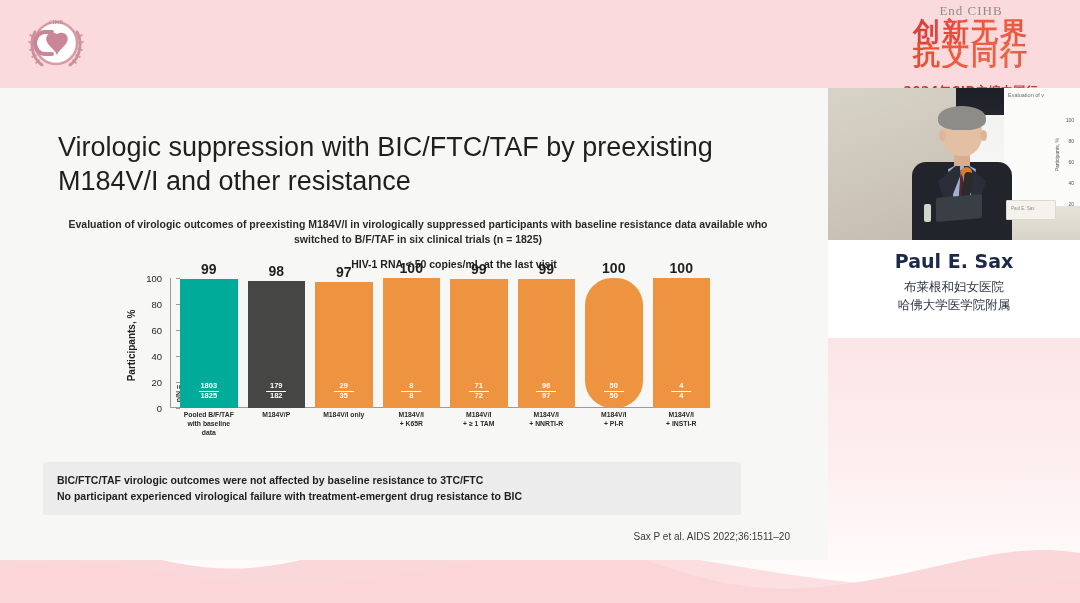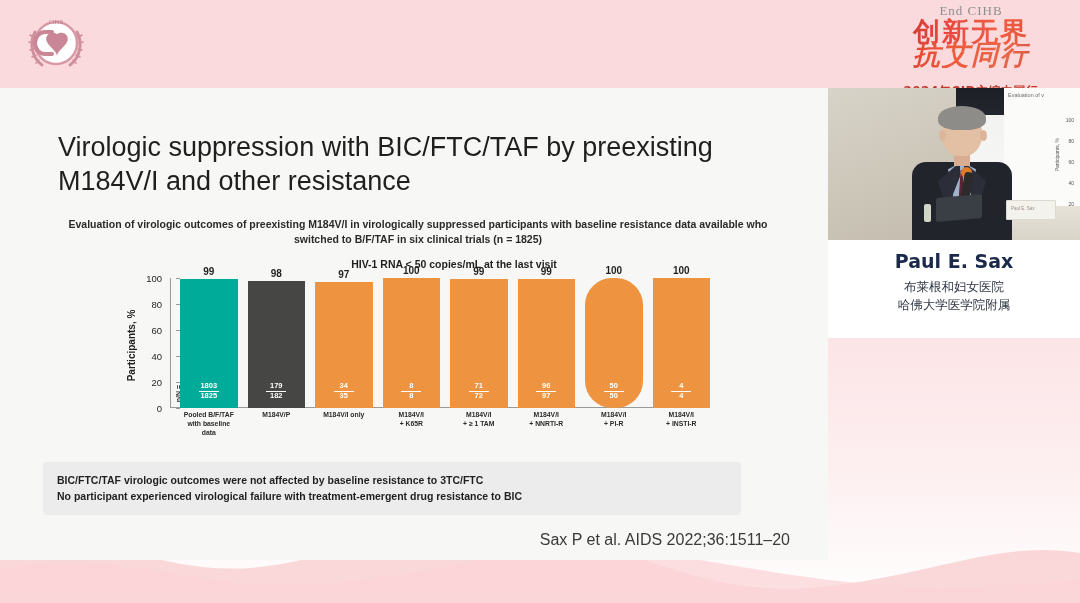--- a/index.html
+++ b/index.html
@@ -38,21 +38,20 @@
     background:linear-gradient(90deg,#c0392b 0%,#e8453c 35%,#f06043 65%,#d9402f 100%);
     -webkit-background-clip:text;background-clip:text;color:transparent;
     margin-top:1px;
   }
   .brand-cn2{
     font-family:"DejaVu Sans", sans-serif;
     font-weight:bold;font-size:27px;letter-spacing:2px;
     background:linear-gradient(90deg,#d6392c 0%,#ee5a3a 40%,#e8664a 70%,#cf3a2c 100%);
     -webkit-background-clip:text;background-clip:text;color:transparent;
     margin-top:-4px;
-    font-style:italic;
   }
   .brand-cn3{
     font-family:"DejaVu Sans", sans-serif;
     font-weight:bold;font-size:12px;color:#c0392b;margin-top:17px;letter-spacing:0.5px;
   }
   .brand-cn4{
     font-family:"Liberation Serif", serif;
     font-size:6px;color:#cf8f85;margin-top:1px;letter-spacing:.3px;
   }
 
@@ -122,21 +121,21 @@
     display:flex;align-items:flex-end;gap:10px;
   }
   .barcol{
     flex:1 1 0;height:130px;position:relative;
   }
   .bar{
     position:absolute;bottom:0;left:0;right:0;
   }
   .barval{
     position:absolute;left:0;right:0;text-align:center;
-    font-size:10px;font-weight:bold;color:#1f1f1f;
+    font-size:14px;font-weight:bold;color:#1f1f1f;
   }
   .frac{
     position:absolute;left:0;right:0;bottom:7px;text-align:center;
     font-size:7.5px;font-weight:bold;line-height:1.18;
   }
   .frac .num{display:block;border-bottom:1px solid currentColor;
     width:20px;margin:0 auto;padding-bottom:0px;}
   .frac .den{display:block;}
   #xlabels{
     position:absolute;left:50px;top:152px;width:530px;
@@ -151,21 +150,21 @@
   #callout{
     position:absolute;left:43px;top:374px;width:698px;
     background:#ececec;border-radius:3px;
     padding:10px 14px;box-sizing:border-box;
   }
   #callout div{
     font-size:10.5px;line-height:1.55;color:#1f1f1f;font-weight:bold;
   }
   #citation{
     position:absolute;left:0;top:443px;width:790px;text-align:right;
-    font-size:16px;color:#3a3a3a;
+    font-size:10px;color:#3a3a3a;
   }
 
   
   #clock{
     position:absolute;left:772px;top:90px;width:56px;height:26px;
     background:#050505;display:flex;align-items:center;justify-content:center;
     font-family:"DejaVu Sans Mono", monospace;
     color:#2ee84a;font-size:17px;font-weight:bold;letter-spacing:1px;
     text-shadow:0 0 5px rgba(46,232,74,.8);
   }
@@ -327,21 +326,21 @@
               <div class="frac" style="color: rgb(255, 255, 255);">
                 <span class="num">179</span>
                 <span class="den">182</span>
               </div>
             </div>
           </div>
           <div class="barcol">
             <div class="barval" style="bottom: 128.1px;">97</div>
             <div class="bar" style="height: 126.1px; background: rgb(238, 148, 64);">
               <div class="frac" style="color: rgb(255, 255, 255);">
-                <span class="num">34</span>
+                <span class="num">29</span>
                 <span class="den">35</span>
               </div>
             </div>
           </div>
           <div class="barcol">
             <div class="barval" style="bottom: 132px;">100</div>
             <div class="bar" style="height: 130px; background: rgb(238, 148, 64);">
               <div class="frac" style="color: rgb(255, 255, 255);">
                 <span class="num">8</span>
                 <span class="den">8</span>

